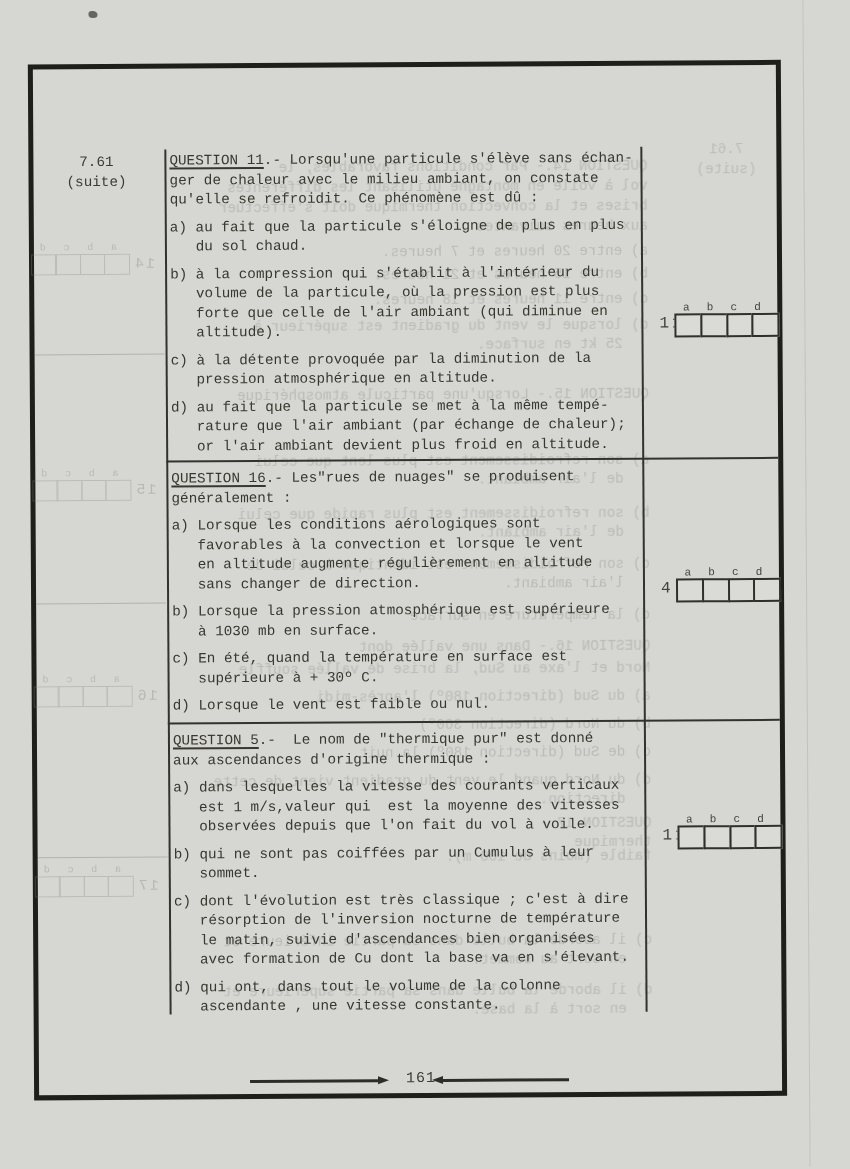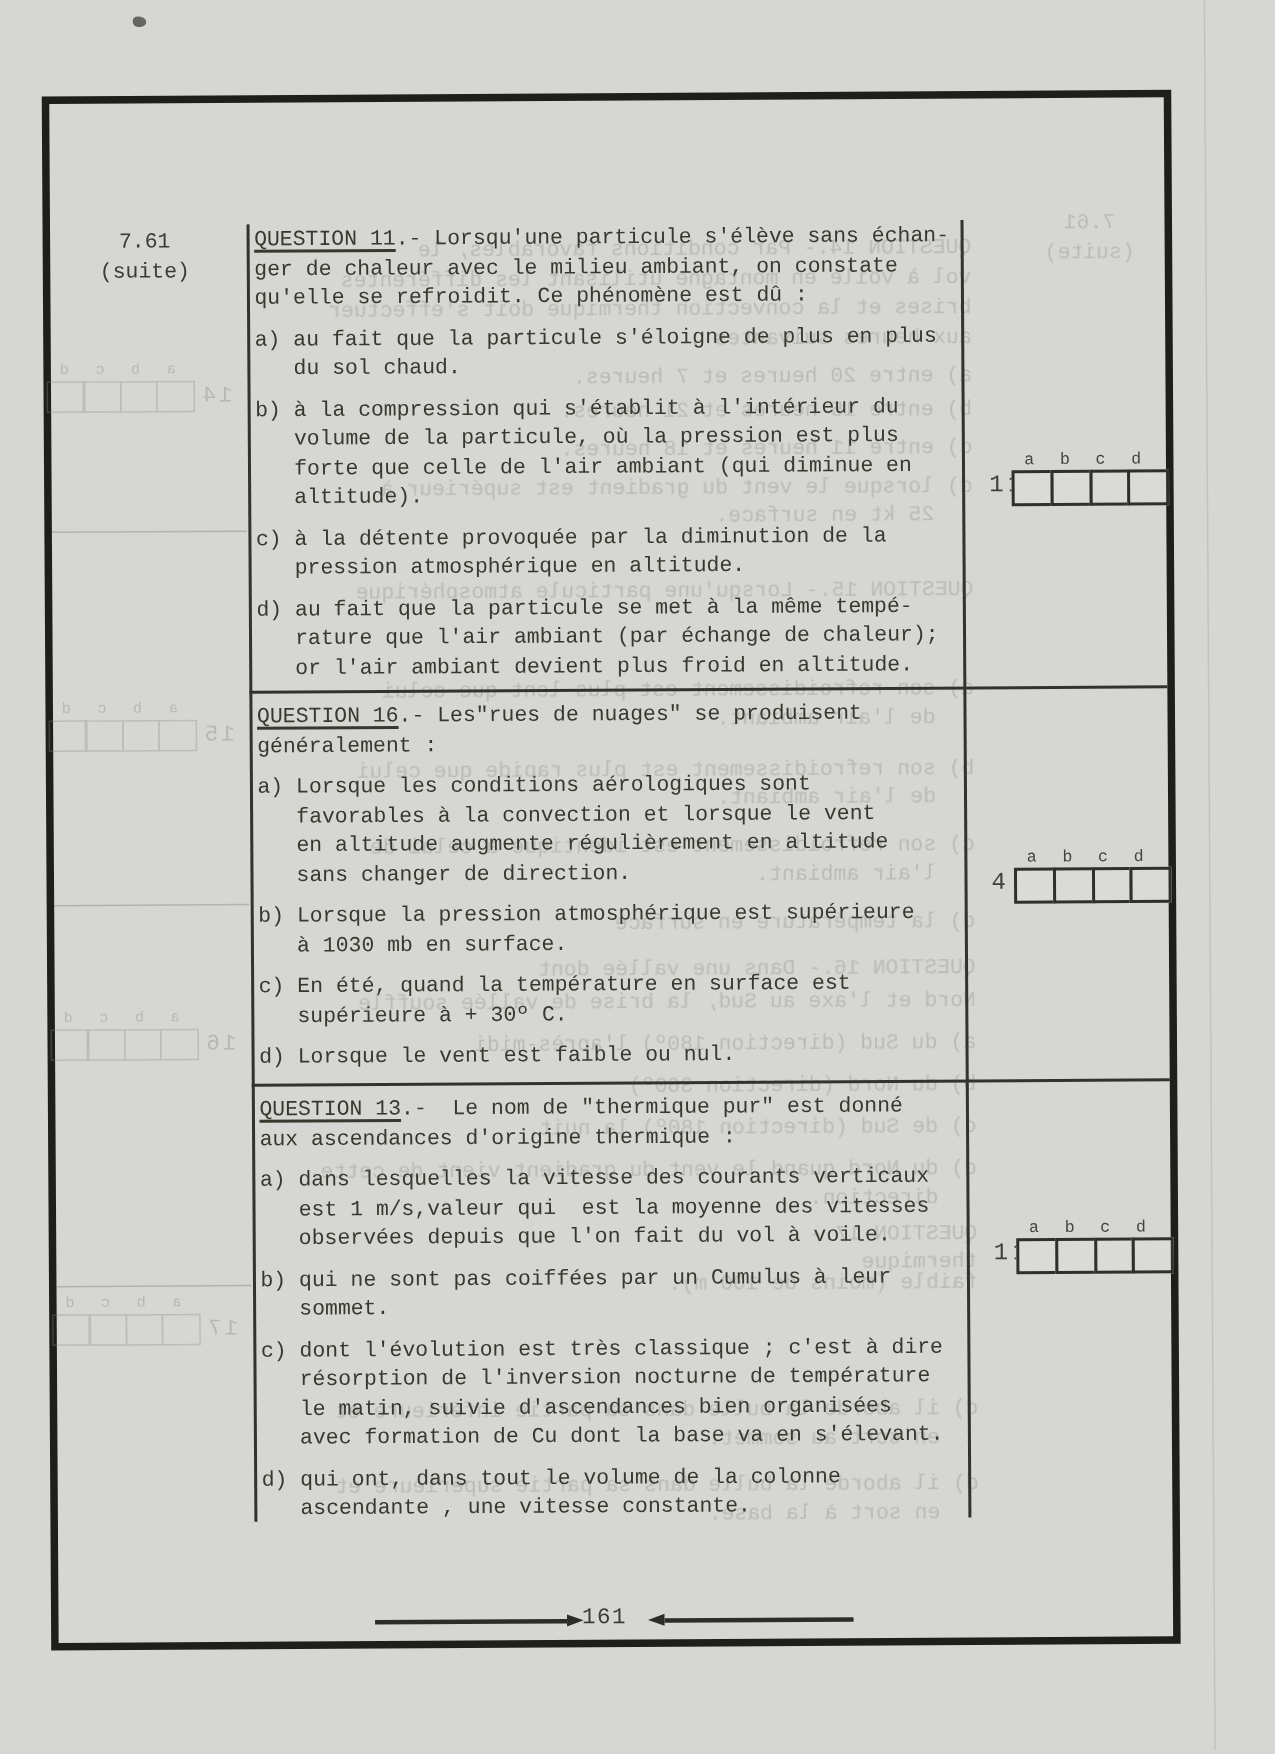--- a/index.html
+++ b/index.html
@@ -66,21 +66,21 @@
   .gbox-num{position:absolute;left:102px;top:14px;font-size:15px;letter-spacing:2px;color:#7a7a74;transform:scaleX(-1);}
   .ghost-hline{position:absolute;left:36px;width:130px;height:1px;background:rgba(122,122,115,.38);}
 
   
   .footer-line{position:absolute;top:1079px;height:2.5px;background:#2d2d28;}
   #footer-line-left{left:247px;width:128px;}
   #footer-line-right{left:440px;width:126px;}
   .arrowhead{position:absolute;top:1076px;width:0;height:0;border-top:4px solid transparent;border-bottom:4px solid transparent;}
   #arrow-left-tip{left:375px;border-left:11px solid #2d2d28;}
   #arrow-right-tip{left:429px;border-right:11px solid #2d2d28;}
-  #page-number{position:absolute;left:385px;top:1070px;width:48px;text-align:left;font-size:15px;letter-spacing:1px;color:#3c3c36;}
+  #page-number{position:absolute;left:385px;top:1070px;width:48px;text-align:right;font-size:15px;letter-spacing:1px;color:#3c3c36;}
 
   
   #speck-1{position:absolute;left:92px;top:9px;width:9px;height:7px;background:#4a4a44;border-radius:40% 60% 50% 50%;opacity:.8;}
   #page-edge-streak{position:absolute;left:806px;top:0;width:1px;height:1169px;background:rgba(148,148,142,.3);}
 </style>
 </head>
 <body>
 
 <div id="page-layer">
 
@@ -178,21 +178,21 @@
         </div>
         <div class="option">
           <div class="q-line">c) En été, quand la température en surface est</div>
           <div class="q-line cont">supérieure à + 30º C.</div>
         </div>
         <div class="option">
           <div class="q-line">d) Lorsque le vent est faible ou nul.</div>
         </div>
       </div>
       <div class="qblock" style="top: 730px;">
-        <div class="q-line"><span class="q-label">QUESTION 13</span><span>.-  Le nom de "thermique pur" est donné</span></div>
+        <div class="q-line"><span class="q-label">QUESTION 5</span><span>.-  Le nom de "thermique pur" est donné</span></div>
         <div class="q-line">aux ascendances d'origine thermique :</div>
         <div class="option">
           <div class="q-line">a) dans lesquelles la vitesse des courants verticaux</div>
           <div class="q-line cont">est 1 m/s,valeur qui  est la moyenne des vitesses</div>
           <div class="q-line cont">observées depuis que l'on fait du vol à voile.</div>
         </div>
         <div class="option">
           <div class="q-line">b) qui ne sont pas coiffées par un Cumulus à leur</div>
           <div class="q-line cont">sommet.</div>
         </div>

